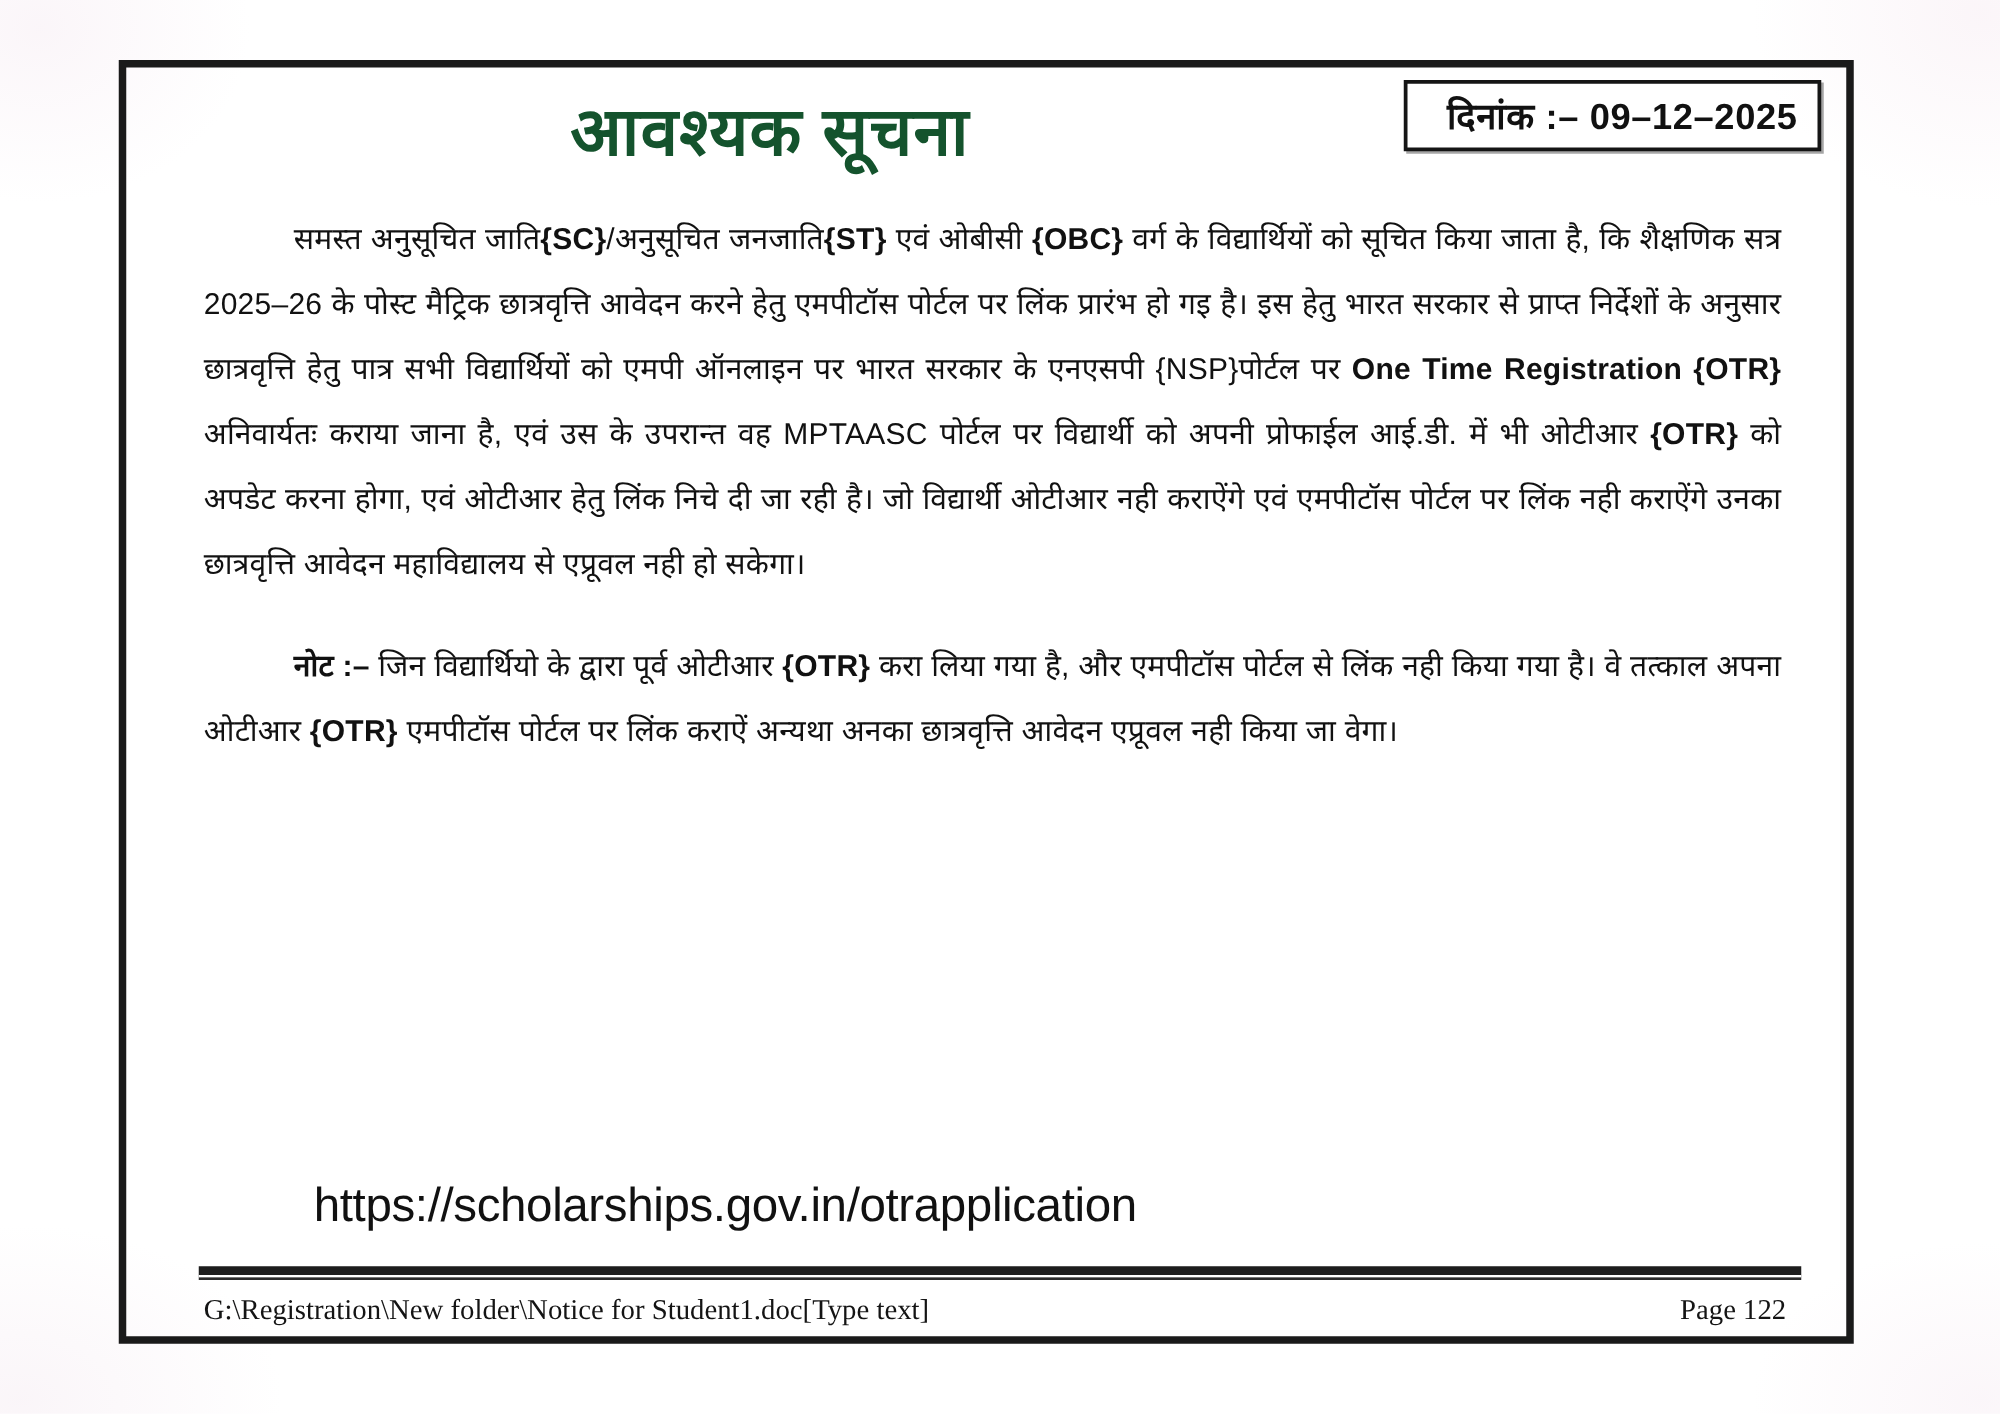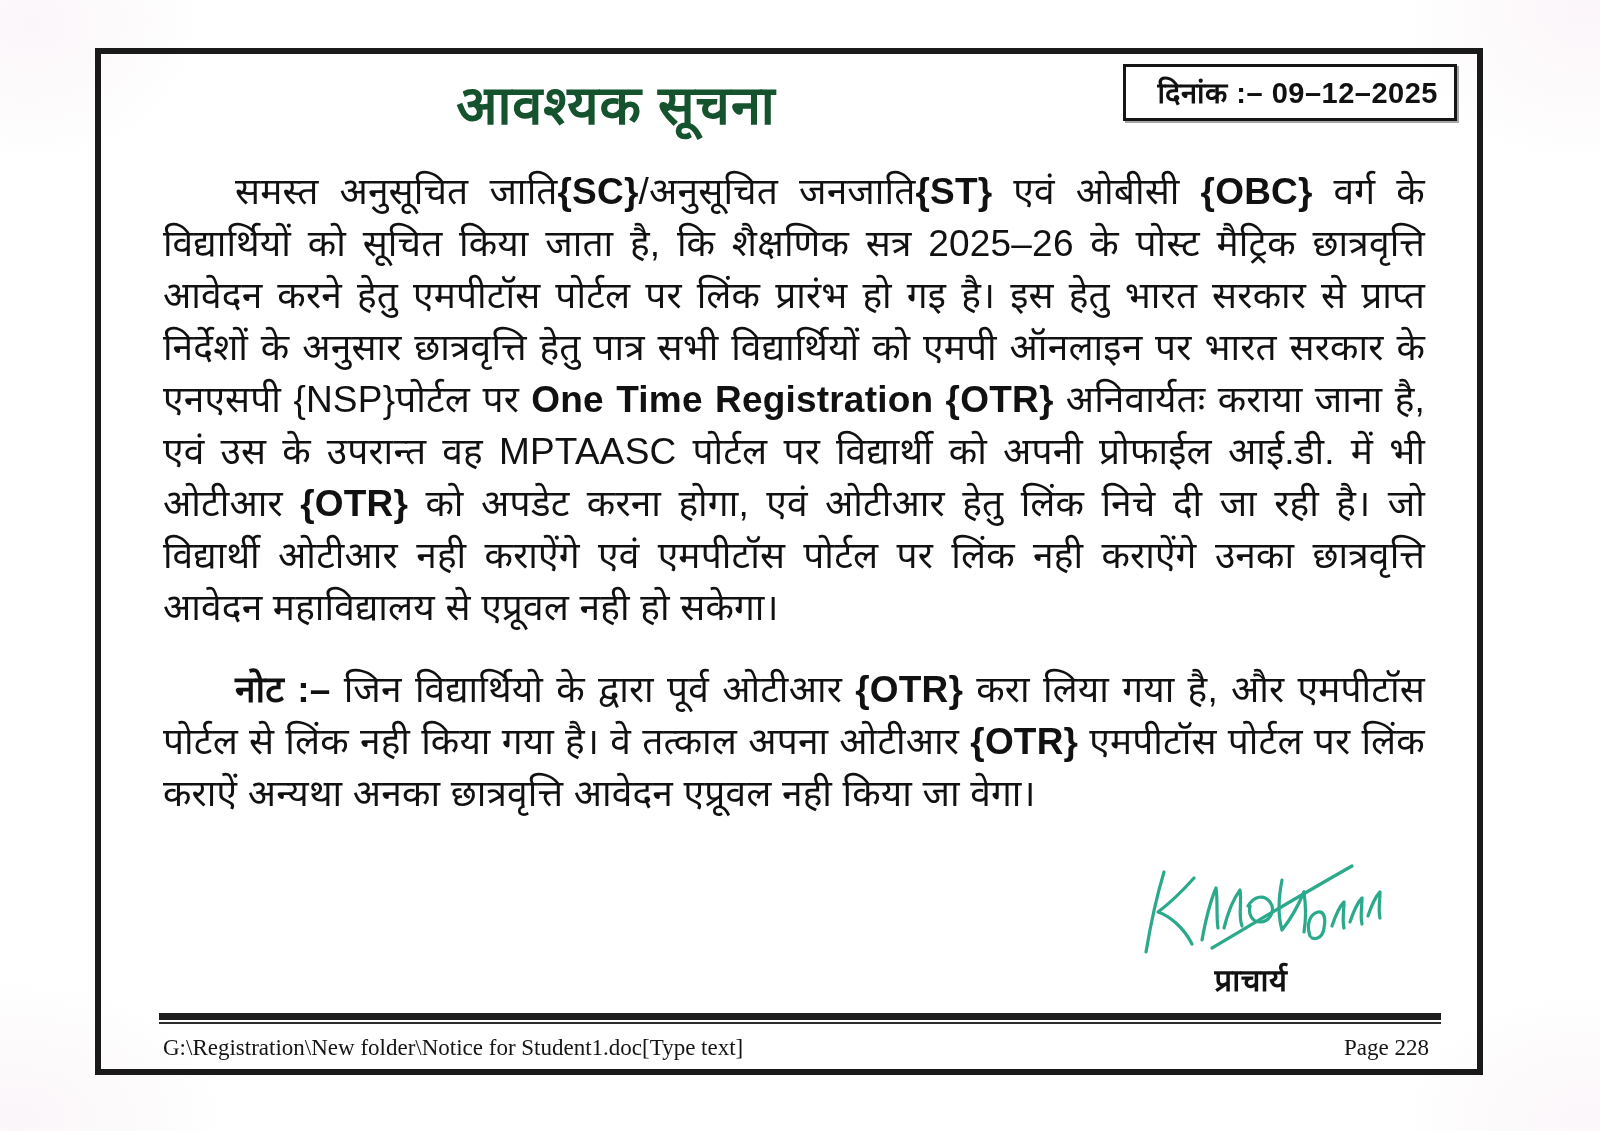--- a/index.html
+++ b/index.html
@@ -69,21 +69,21 @@
   }
 
   .body-area {
     position: absolute;
     left: 62px;
     top: 112px;
     width: 1262px;
   }
 
   .para {
-    font-size: 37px;
+    font-size: 24px;
     line-height: 52px;
     color: #111;
     text-align: justify;
     text-justify: inter-word;
     margin: 0 0 30px 0;
     font-weight: 500;
     letter-spacing: .2px;
   }
   .para:last-of-type { margin-bottom: 0; }
   .para.indent { text-indent: 72px; }
@@ -166,38 +166,20 @@
   <div class="date-box">दिनांक :–  09–12–2025</div>
 
   <div class="body-area">
 
     <p class="para indent"><span>समस्त अनुसूचित जाति</span><b>{SC}</b><span>/अनुसूचित जनजाति</span><b>{ST}</b><span> एवं ओबीसी </span><b>{OBC}</b><span> वर्ग के विद्यार्थियों को सूचित किया जाता है, कि शैक्षणिक सत्र 2025–26 के पोस्ट मैट्रिक छात्रवृत्ति आवेदन करने हेतु एमपीटॉस पोर्टल पर लिंक प्रारंभ हो गइ है। इस हेतु भारत सरकार से प्राप्त निर्देशों के अनुसार छात्रवृत्ति हेतु पात्र सभी विद्यार्थियों को एमपी ऑनलाइन पर भारत सरकार के एनएसपी </span><span>{NSP}</span><span>पोर्टल पर </span><b>One Time Registration</b><span> </span><b>{OTR}</b><span> अनिवार्यतः कराया जाना है, एवं उस के उपरान्त वह MPTAASC पोर्टल पर विद्यार्थी को अपनी प्रोफाईल आई.डी. में भी ओटीआर </span><b>{OTR}</b><span> को अपडेट करना होगा, एवं ओटीआर हेतु लिंक निचे दी जा रही है। जो विद्यार्थी ओटीआर नही कराऐंगे एवं एमपीटॉस पोर्टल पर लिंक नही कराऐंगे उनका छात्रवृत्ति आवेदन महाविद्यालय से एप्रूवल नही हो सकेगा।</span></p>
 
     <p class="para indent"><b>नोट :–</b><span> जिन विद्यार्थियो के द्वारा पूर्व ओटीआर </span><b>{OTR}</b><span> करा लिया गया है, और एमपीटॉस पोर्टल से लिंक नही किया गया है। वे तत्काल अपना ओटीआर </span><b>{OTR}</b><span> एमपीटॉस पोर्टल पर लिंक कराऐं अन्यथा अनका छात्रवृत्ति आवेदन एप्रूवल नही किया जा वेगा।</span></p>
 
   </div>
 
+  <div class="url-line">https://scholarships.gov.in/otrapplication</div>
 
-  <div class="sign-block">
-    <svg class="signature-svg" width="290" height="120" viewBox="0 0 290 120">
-      <g fill="none" stroke="#2aa98b" stroke-width="3.2" stroke-linecap="round" stroke-linejoin="round">
-        <path d="M58 28 C 52 48, 46 72, 40 108"></path>
-        <path d="M88 34 C 72 52, 60 62, 52 68 C 64 72, 78 84, 86 100"></path>
-        <path d="M96 96 C 100 74, 104 58, 110 44 C 112 56, 110 72, 112 84"></path>
-        <path d="M118 84 C 122 68, 128 54, 134 46 C 136 58, 132 72, 136 82"></path>
-        <path d="M142 62 C 148 52, 158 50, 164 58 C 170 66, 164 78, 154 78 C 146 78, 142 70, 144 62"></path>
-        <path d="M176 36 C 172 56, 172 72, 176 86 C 184 76, 192 62, 198 48"></path>
-        <path d="M198 48 C 200 62, 200 76, 198 88"></path>
-        <path d="M106 104 C 140 84, 186 56, 246 22"></path>
-        <path d="M204 92 C 200 80, 204 70, 212 68 C 218 67, 220 74, 218 84 C 217 92, 212 96, 206 94"></path>
-        <path d="M226 82 C 230 70, 234 62, 238 58 C 238 68, 236 76, 238 84"></path>
-        <path d="M244 78 C 248 66, 252 58, 256 54 C 256 64, 254 72, 256 80"></path>
-        <path d="M262 72 C 266 60, 270 52, 274 48 C 274 58, 272 66, 274 74"></path>
-      </g>
-    </svg>
-    <div class="sign-title">प्राचार्य</div>
-  </div>
 
   <div class="footer-rule"></div>
   <div class="footer-path">G:\Registration\New folder\Notice for Student1.doc[Type text]</div>
-  <div class="footer-page">Page 228</div>
+  <div class="footer-page">Page 122</div>
 
 </div>
 
 </body></html>

